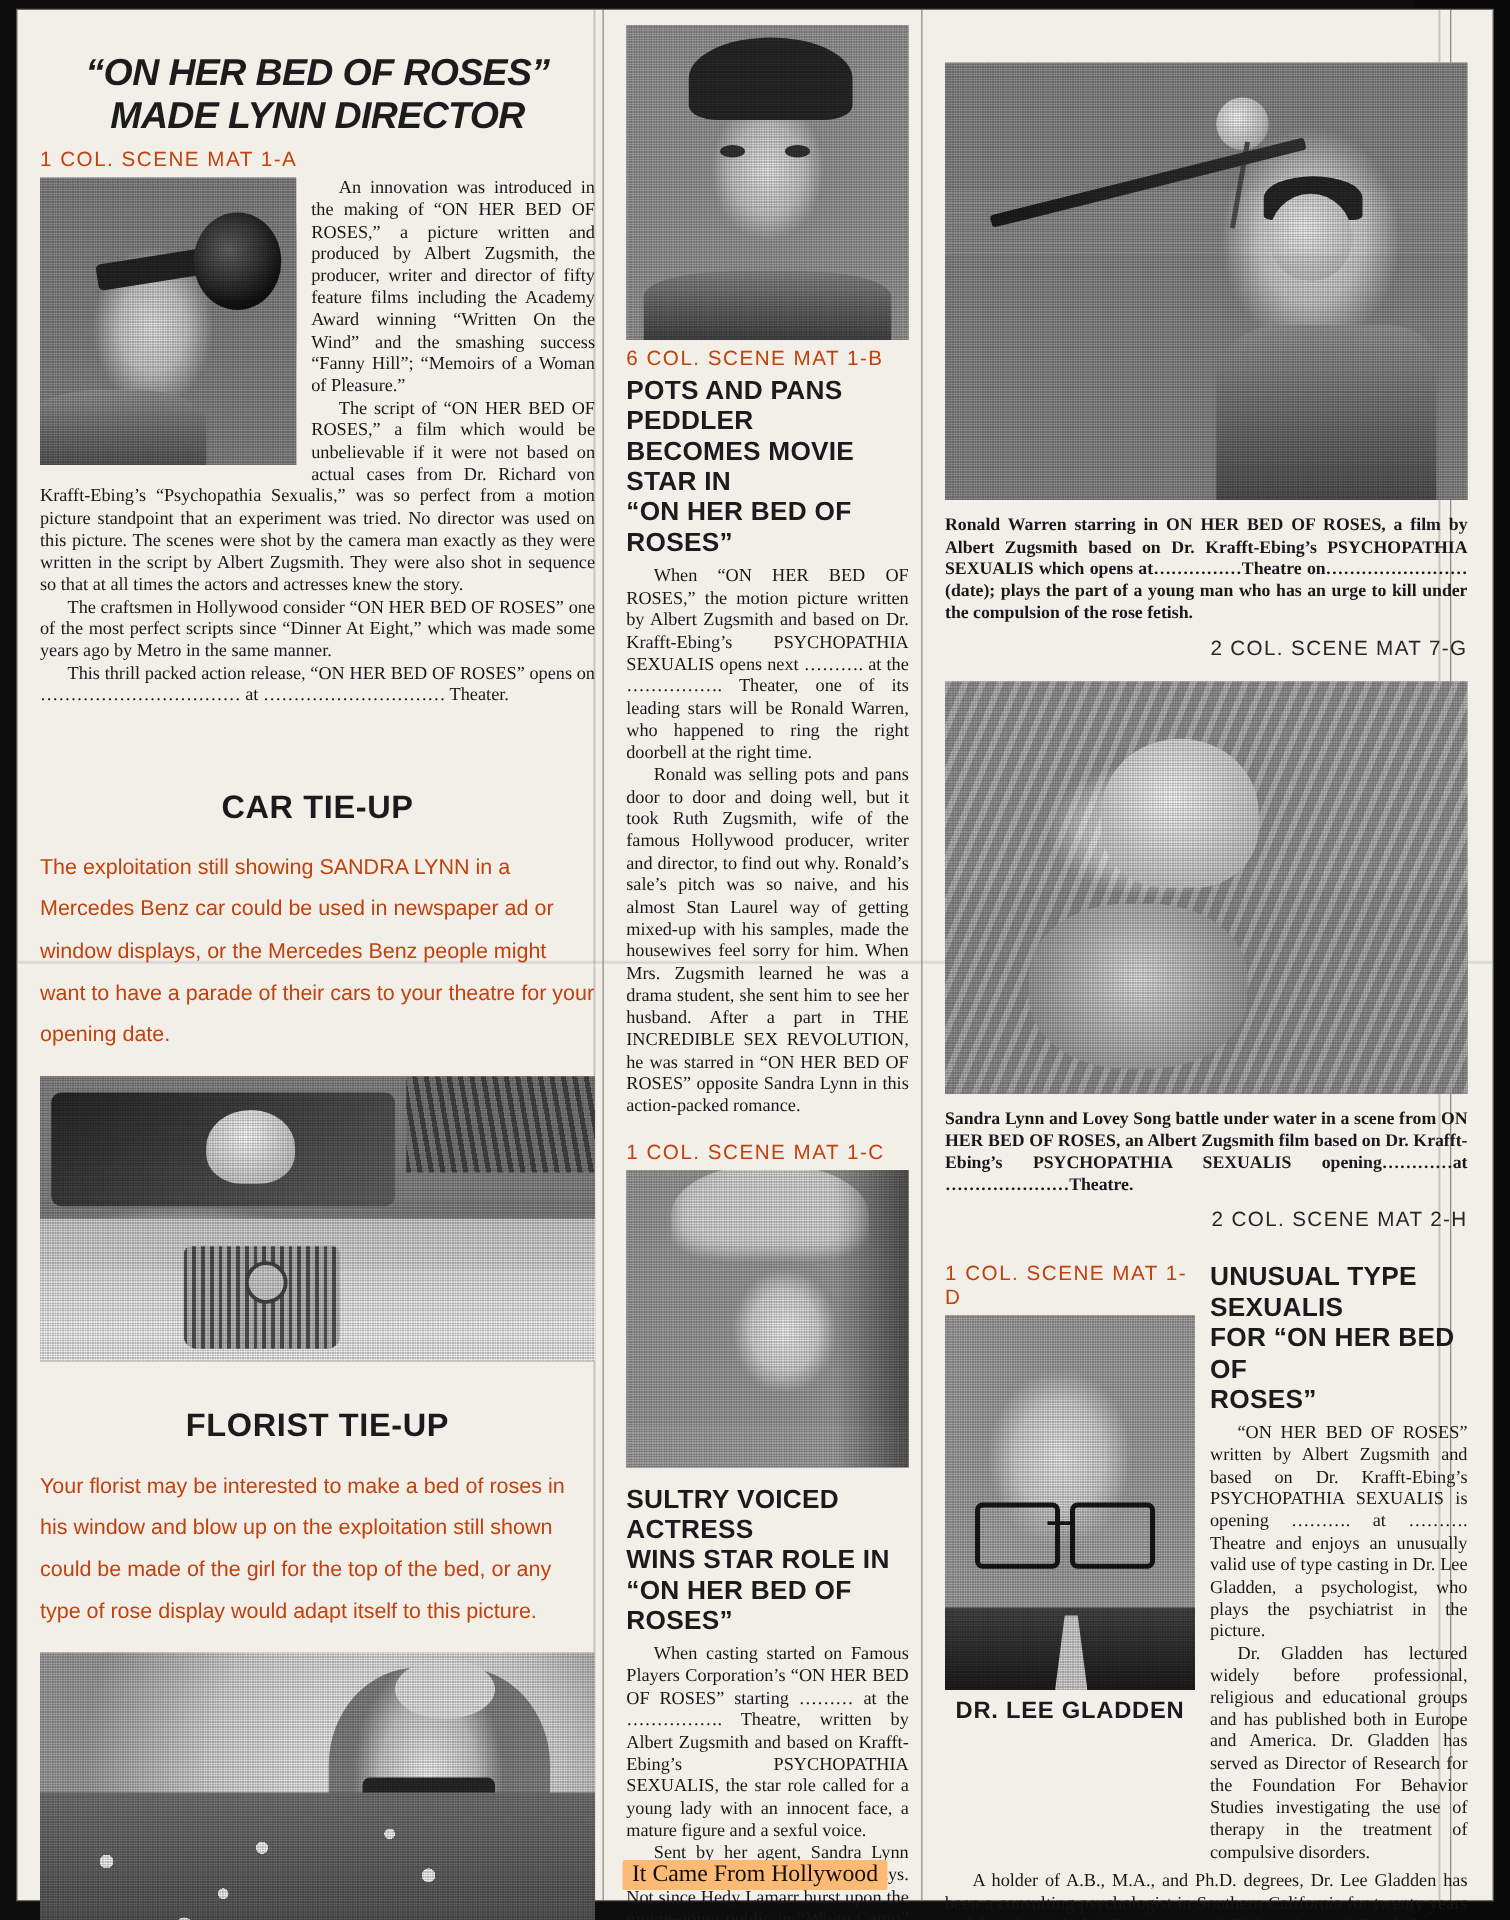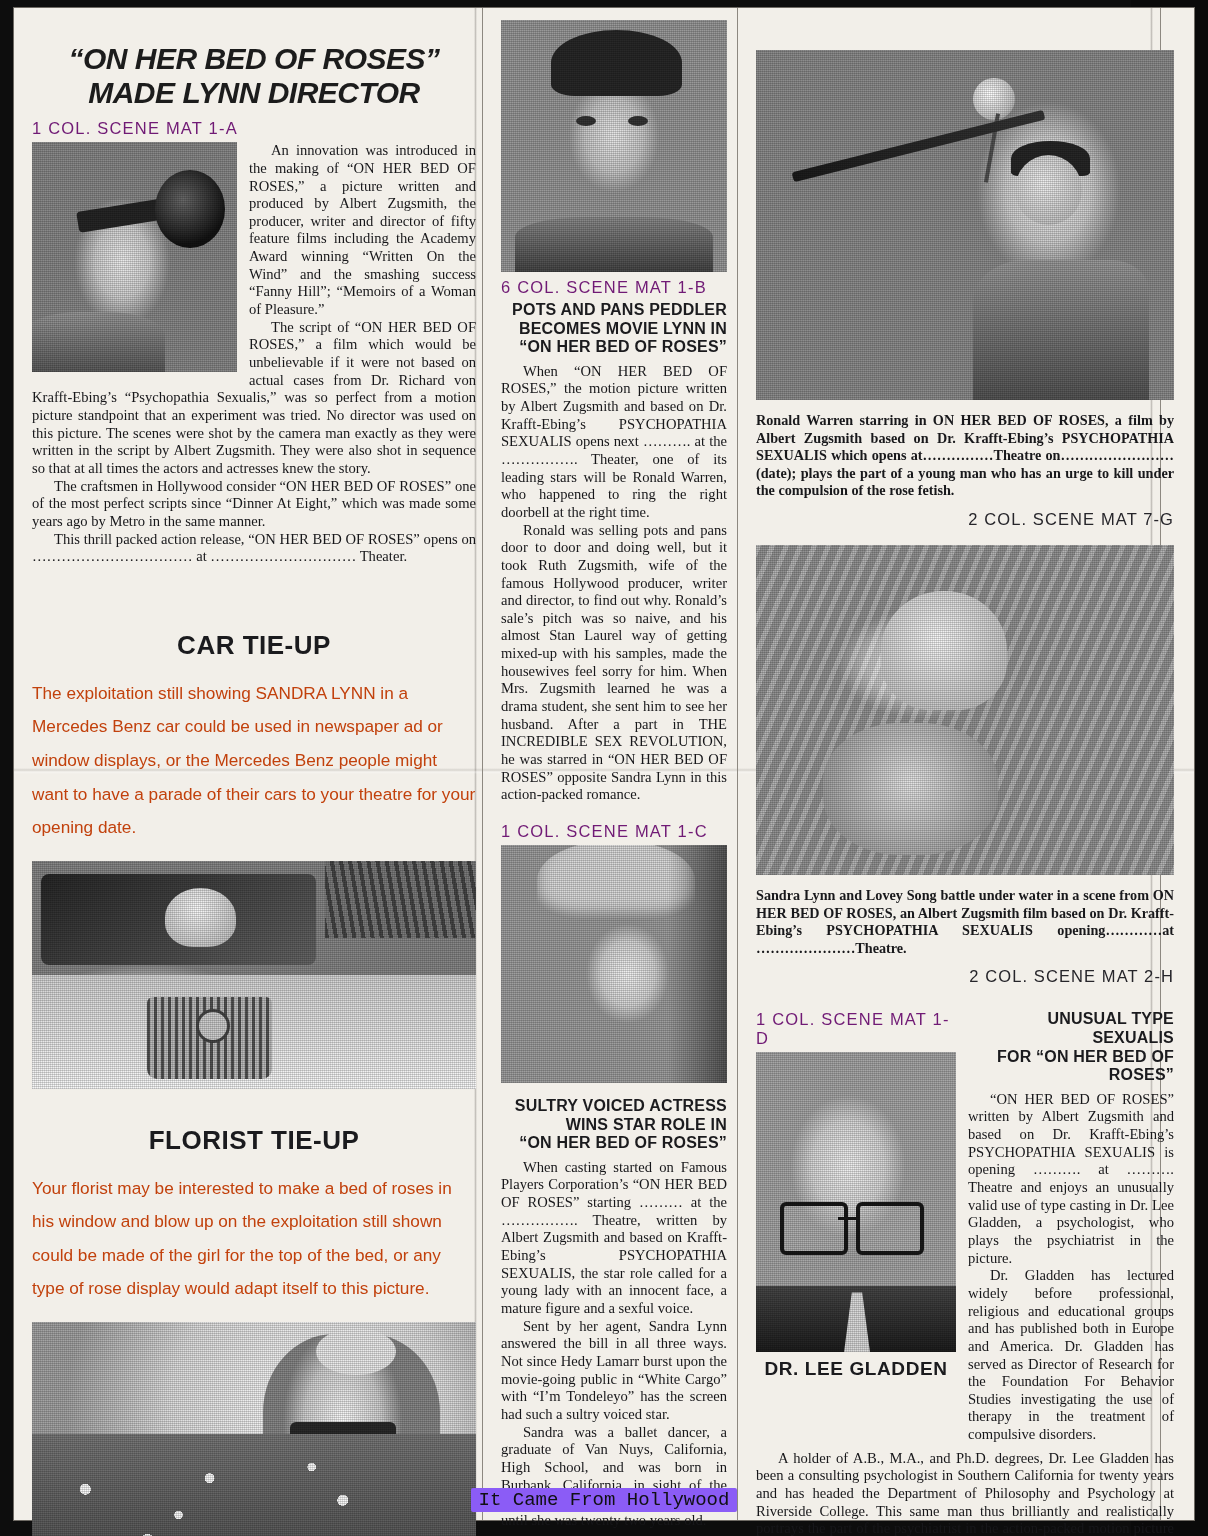--- a/index.html
+++ b/index.html
@@ -48,36 +48,36 @@
     font-family:"Liberation Sans", sans-serif;
     font-weight:bold;font-style:italic;
     font-size:30px;line-height:1.12;
     letter-spacing:-0.5px;
     text-align:center;color:#1c1c1c;
     margin:0;
   }
   .matlabel{
     font-family:"Liberation Sans", sans-serif;
     font-size:16.5px;letter-spacing:1.2px;
-    color:#701a75;font-weight:500;
+    color:#c2410c;font-weight:500;
     margin:0 0 4px 0;
   }
 
   .body{
     font-family:"Liberation Serif", serif;
     font-size:14.6px;line-height:1.21;
     text-align:justify;color:#17171a;
     margin:0;
   }
   .body p{margin:0;text-indent:22px;}
 
   .subhead{
     font-family:"Liberation Sans", sans-serif;
-    font-weight:bold;font-size:16px;line-height:1.16;
-    color:#1b1b1e;letter-spacing:0.2px;margin:0 0 6px 0;text-align:right;
+    font-weight:bold;font-size:21px;line-height:1.16;
+    color:#1b1b1e;letter-spacing:0.2px;margin:0 0 6px 0;
   }
 
   .tieup-h{
     font-family:"Liberation Sans", sans-serif;
     font-weight:bold;font-size:26px;letter-spacing:0.5px;
     text-align:center;color:#1b1b1e;margin:0 0 16px 0;
   }
   .tieup-b{
     font-family:"Liberation Sans", sans-serif;
     font-size:17.2px;line-height:1.95;color:#c2410c;
@@ -245,23 +245,23 @@
     border-radius:40% 40% 30% 30%;}
   #photoflow .mhair{position:absolute;left:64%;top:2%;width:18%;height:16%;background:#e8e5df;border-radius:50%;}
   #photoflow .swim{position:absolute;left:58%;top:34%;width:24%;height:20%;background:#2f2e2b;border-radius:6px;}
 
   
   .footer{
     position:absolute;left:0;right:0;bottom:8px;text-align:center;
   }
   .footer span{
     display:inline-block;
-    font-family:Liberation Mono, monospace;
+    font-family:Liberation Serif, serif;
     font-size:19px;color:#101012;
-    background:#8b5cf6;padding:1px 8px;border-radius:2px;
+    background:#fdba74;padding:1px 8px;border-radius:2px;
   }
 </style>
 </head>
 <body>
 
 <div class="scan">
  <div class="page">
 
   <div class="fold" style="left:460px;"></div>
   <div class="fold" style="left:1136px;"></div>
@@ -333,21 +333,21 @@
               <div class="eyeL"></div>
               <div class="eyeR"></div>
               <div class="collar"></div>
        </div>
      </div>
 
      <div class="matlabel" style="margin-top:6px;">6 COL. SCENE MAT 1-B</div>
 
      <div class="subhead">
        <div>POTS AND PANS PEDDLER</div>
-       <div>BECOMES MOVIE LYNN IN</div>
+       <div>BECOMES MOVIE STAR IN</div>
        <div>“ON HER BED OF ROSES”</div>
      </div>
 
      <div class="body">
        <p>When “ON HER BED OF ROSES,” the motion picture written by Albert Zugsmith and based on Dr. Krafft-Ebing’s PSYCHOPATHIA SEXUALIS opens next ………. at the ……………. Theater, one of its leading stars will be Ronald Warren, who happened to ring the right doorbell at the right time.</p>
        <p>Ronald was selling pots and pans door to door and doing well, but it took Ruth Zugsmith, wife of the famous Hollywood producer, writer and director, to find out why. Ronald’s sale’s pitch was so naive, and his almost Stan Laurel way of getting mixed-up with his samples, made the housewives feel sorry for him. When Mrs. Zugsmith learned he was a drama student, she sent him to see her husband. After a part in THE INCREDIBLE SEX REVOLUTION, he was starred in “ON HER BED OF ROSES” opposite Sandra Lynn in this action-packed romance.</p>
      </div>
 
      <div class="matlabel" style="margin-top:18px;">1 COL. SCENE MAT 1-C</div>
 

